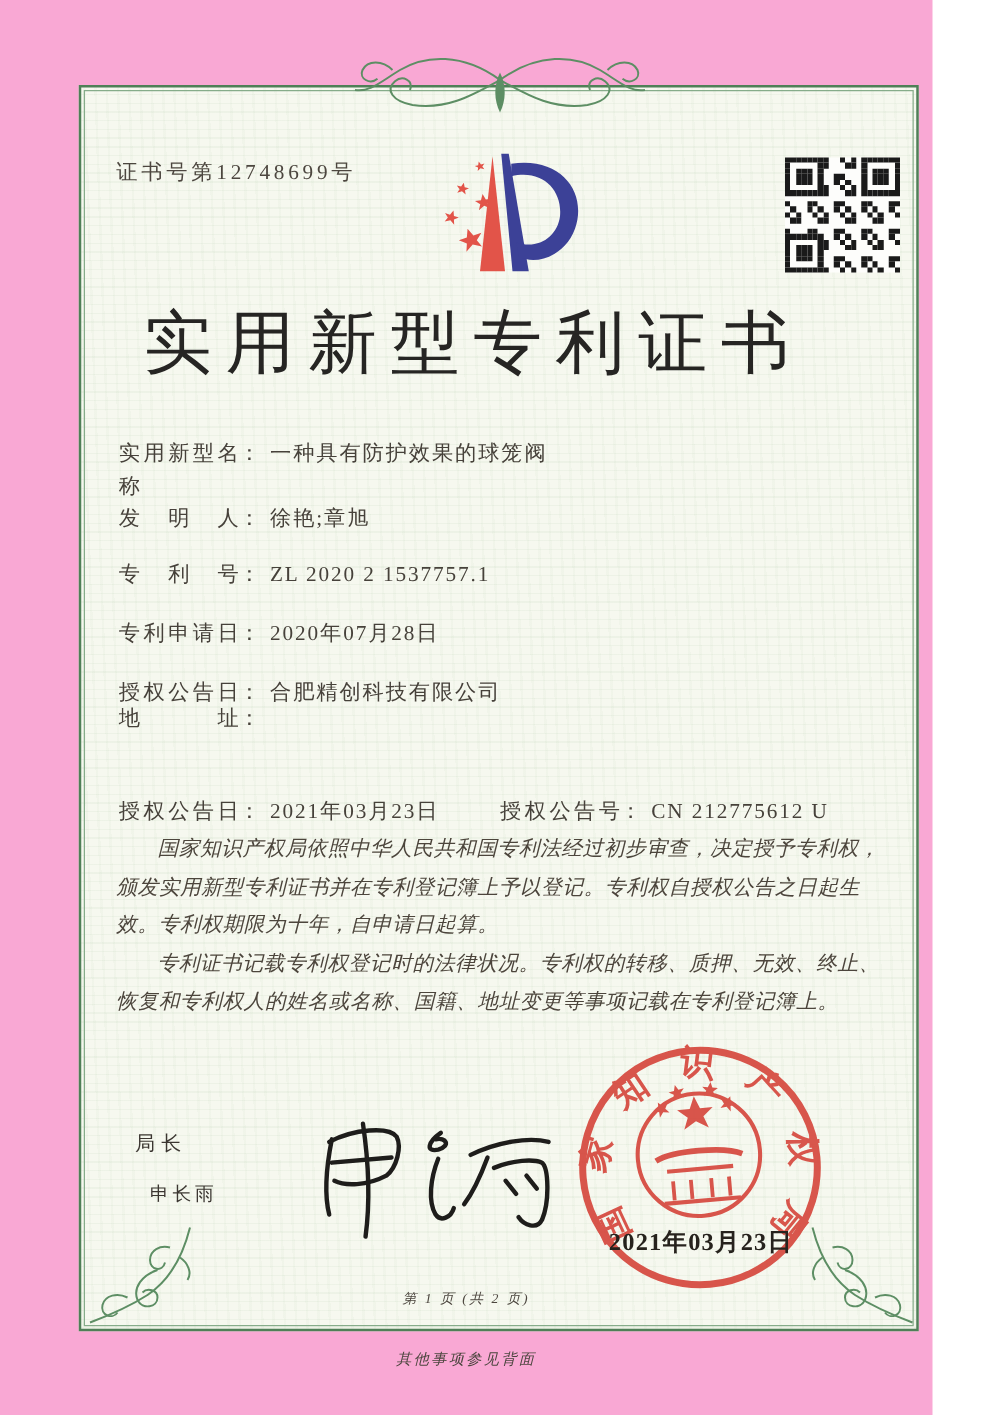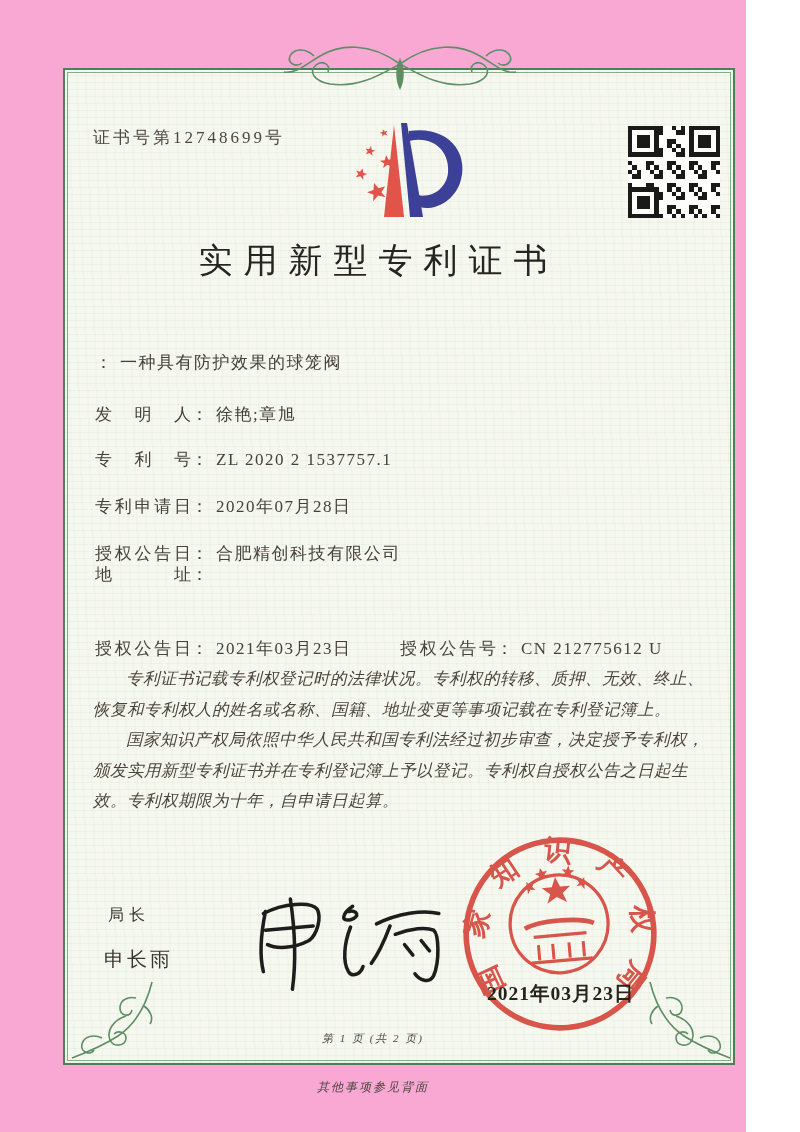--- a/index.html
+++ b/index.html
@@ -28,36 +28,36 @@
   }
   .logo{position:absolute;left:330px;top:94px;width:150px;height:142px;z-index:2;}
   .qr{
     position:absolute;left:628px;top:126px;width:92px;height:92px;
     display:grid;grid-template-columns:repeat(21,1fr);grid-template-rows:repeat(21,1fr);
     background:#fdfdfb;z-index:2;
   }
   .qr .q{background:#1a1a1a;}
   .title{
     position:absolute;left:0;right:0;top:238px;text-align:center;
-    font-size:34px;letter-spacing:11px;text-indent:11px;color:#262523;z-index:2;
+    font-size:55px;letter-spacing:11px;text-indent:11px;color:#262523;z-index:2;
   }
   .field-row{position:absolute;left:95px;display:flex;align-items:flex-start;
     font-size:17px;color:#46413a;z-index:2;line-height:1.5;}
   .f-label{width:96px;display:inline-block;text-align:justify;text-align-last:justify;flex:none;}
   .f-colon{flex:none;margin-right:8px;}
   .f-value{letter-spacing:1.5px;text-align:center;}
   .f-value.wrap{width:482px;}
   .second-pair{position:absolute;left:305px;display:flex;top:0;}
   .body-paragraphs{
     position:absolute;left:93px;top:664px;width:618px;z-index:2;
     font-size:16.5px;line-height:1.85;color:#4c453c;font-style:italic;
   }
   .body-paragraphs p{margin:0;text-indent:2em;letter-spacing:0.5px;}
   .director-title{position:absolute;left:108px;top:905px;font-size:16px;letter-spacing:5px;z-index:2;color:#3b3631;}
-  .director-name{position:absolute;left:104px;top:946px;font-size:20px;letter-spacing:3px;z-index:2;color:#3b3631;font-family:Liberation Serif, serif;}
+  .director-name{position:absolute;left:120px;top:946px;font-size:15px;letter-spacing:3px;z-index:2;color:#3b3631;font-family:Liberation Serif, serif;}
   .signature{position:absolute;left:226px;top:880px;width:218px;height:120px;z-index:2;}
   .seal{position:absolute;left:458px;top:832px;width:204px;height:204px;z-index:3;
     transform:rotate(-5deg);opacity:0.9;}
   .seal-date{position:absolute;left:487px;top:980px;font-size:19.5px;font-weight:700;
     letter-spacing:1px;color:#26221d;z-index:4;}
   .page-info{position:absolute;left:0;right:0;top:1031px;text-align:center;
     font-size:11px;font-style:italic;letter-spacing:2px;color:#4c463f;z-index:2;}
   .back-note{position:absolute;left:0;right:0;top:1079px;text-align:center;
     font-size:12px;font-style:italic;letter-spacing:2px;color:#4c463f;z-index:2;}
   .ornament-top{position:absolute;left:278px;top:34px;z-index:2;}
@@ -561,20 +561,21 @@
       <div></div>
       <div class="q"></div>
       <div></div>
       <div></div>
       <div class="q"></div>
     </div>
 
   <div class="title">实用新型专利证书</div>
 
   <div class="field-row" style="top:350px">
+    <span class="f-label">实用新型名称</span>
       <span class="f-colon">：</span>
     <span class="f-value">一种具有防护效果的球笼阀</span>
   </div>
 
   <div class="field-row" style="top:402px">
     <span class="f-label">发明人</span>
       <span class="f-colon">：</span>
     <span class="f-value">徐艳;章旭</span>
   </div>
 
@@ -606,22 +607,22 @@
       <span class="f-colon">：</span>
     <span class="f-value">2021年03月23日</span>
     <span class="second-pair">
       <span class="f-label">授权公告号</span>
         <span class="f-colon">：</span>
       <span class="f-value">CN 212775612 U</span>
     </span>
   </div>
 
   <div class="body-paragraphs">
+    <p>国家知识产权局依照中华人民共和国专利法经过初步审查，决定授予专利权，颁发实用新型专利证书并在专利登记簿上予以登记。专利权自授权公告之日起生效。专利权期限为十年，自申请日起算。</p>
     <p>专利证书记载专利权登记时的法律状况。专利权的转移、质押、无效、终止、恢复和专利权人的姓名或名称、国籍、地址变更等事项记载在专利登记簿上。</p>
-    <p>国家知识产权局依照中华人民共和国专利法经过初步审查，决定授予专利权，颁发实用新型专利证书并在专利登记簿上予以登记。专利权自授权公告之日起生效。专利权期限为十年，自申请日起算。</p>
   </div>
 
   <div class="director-title">局长</div>
   <div class="director-name">申长雨</div>
 
   <svg class="signature" viewBox="0 0 210 115">
     <g stroke="#1e1d1b" stroke-width="3.4" fill="none" stroke-linecap="round" stroke-linejoin="round">
       <path d="M38,30 C34,50 32,72 36,88"></path>
       <path d="M36,32 C55,22 82,20 88,28 C92,36 88,52 80,58 C65,66 48,66 40,62"></path>
       <path d="M38,48 L84,44"></path>

